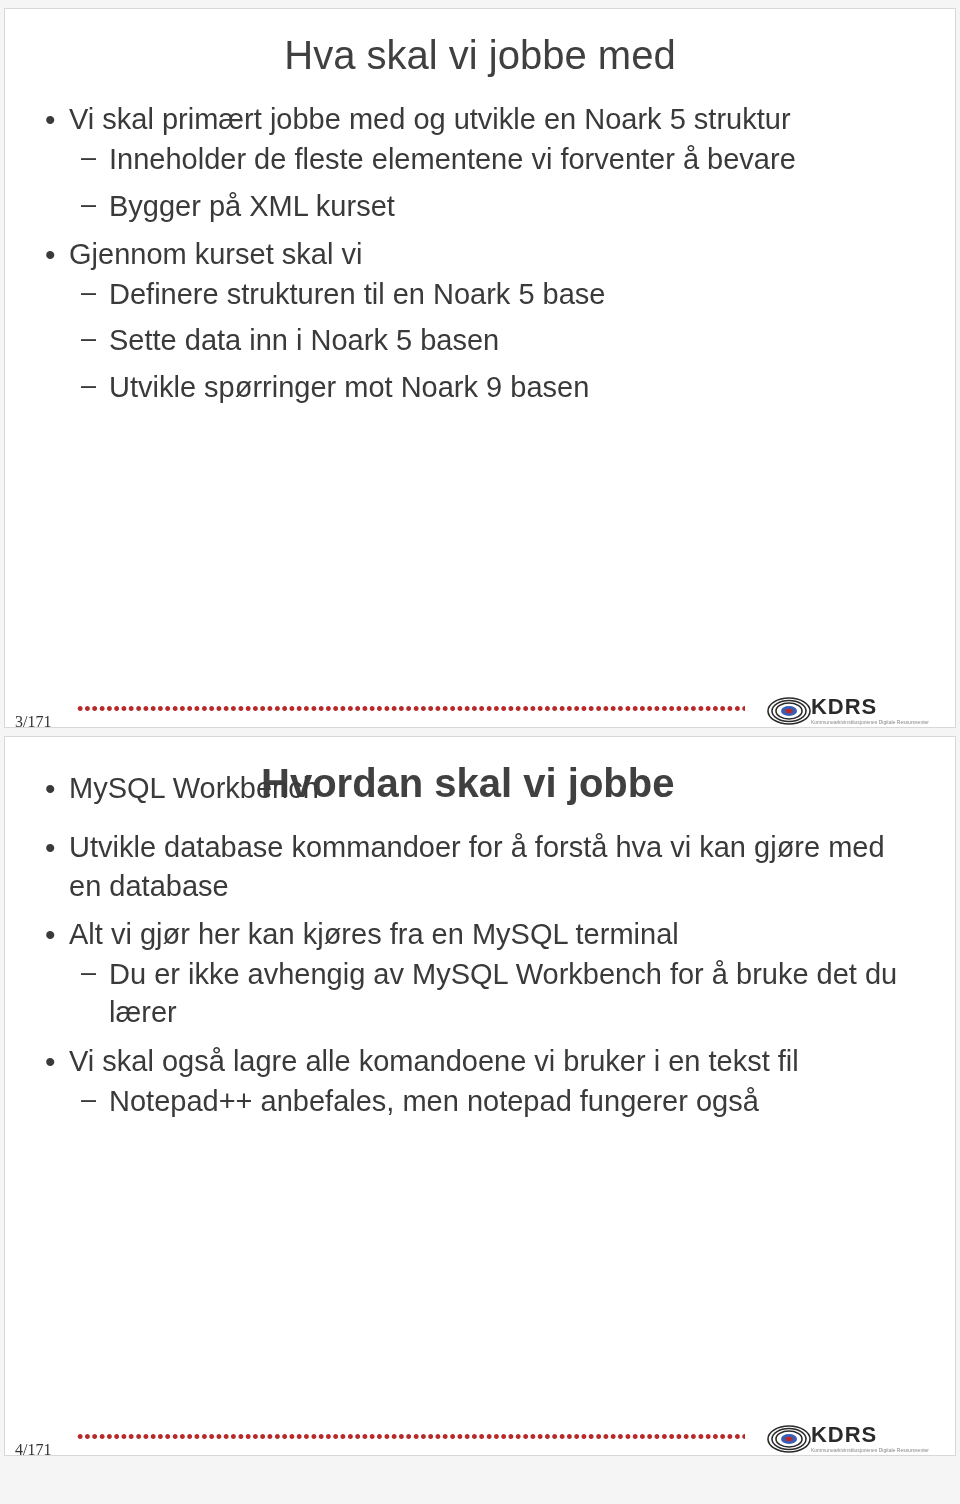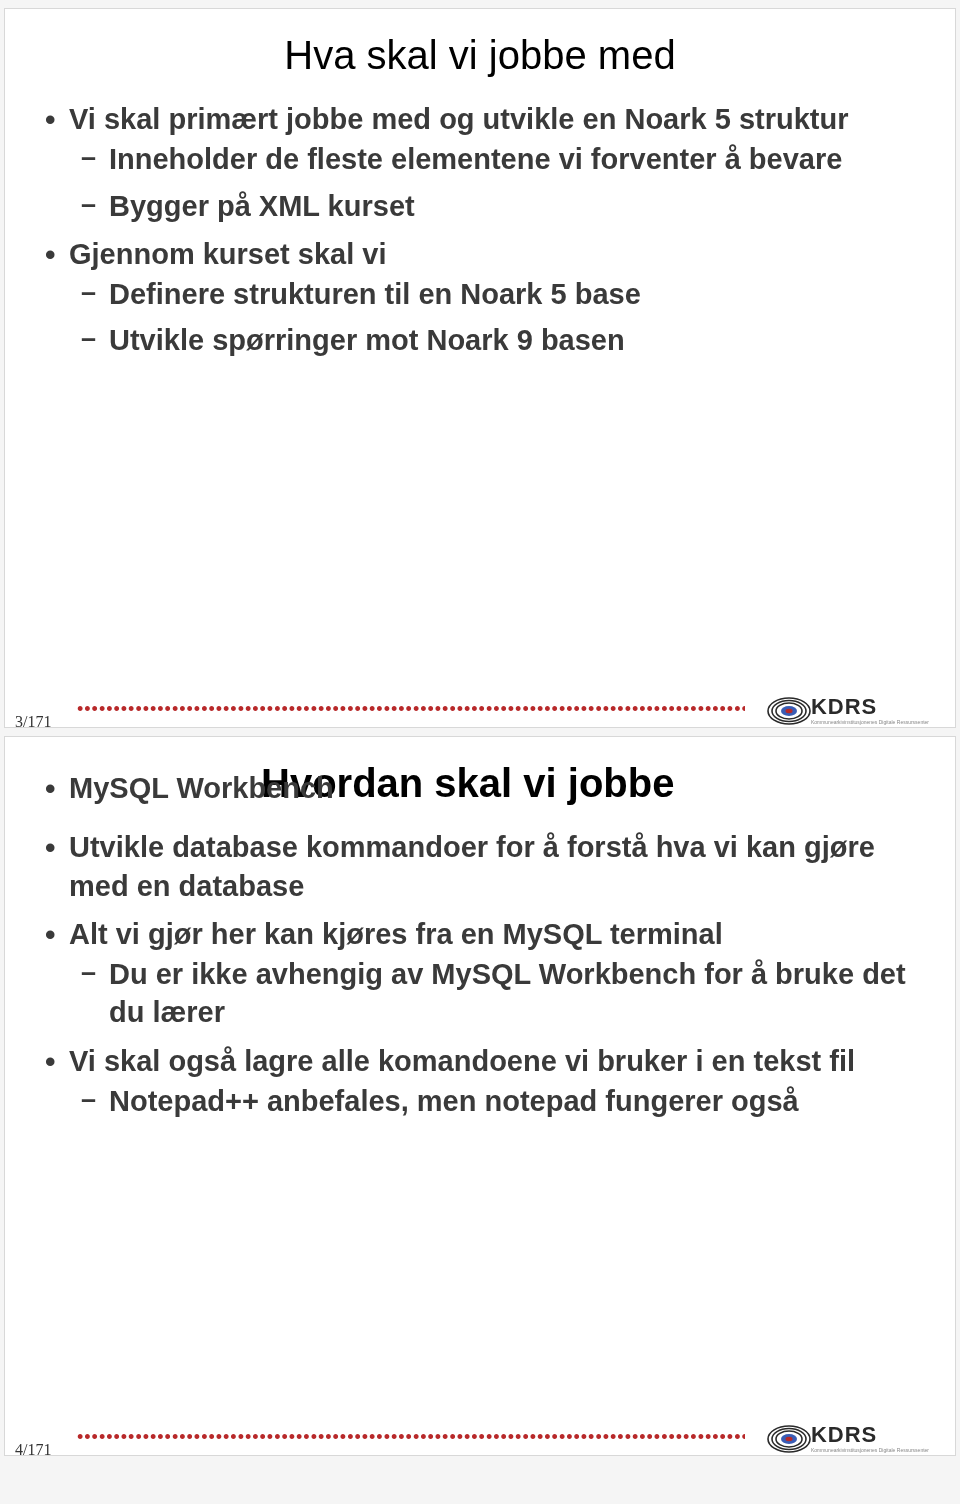--- a/index.html
+++ b/index.html
@@ -16,30 +16,29 @@
     margin: 8px 4px;
     padding: 20px 36px 18px 36px;
     position: relative;
     min-height: 720px;
   }
   .slide-title {
     font-size: 40px;
     font-weight: 400;
     text-align: center;
     margin: 4px 0 22px 0;
-    color: #000000;
+    color: #404040;
   }
   .slide-title.offset {
     text-align: left;
     padding-left: 220px;
   }
   ul.top {
     list-style: none;
     padding-left: 28px;
-    font-weight: bold;
   }
   ul.top > li {
     font-size: 29px;
     line-height: 1.32;
     margin-bottom: 10px;
     position: relative;
     padding-left: 0;
   }
   ul.top > li::before {
     content: "•";
@@ -130,20 +129,21 @@
       <span>Vi skal primært jobbe med og utvikle en Noark 5 struktur</span>
       <ul class="sub">
         <li>Inneholder de fleste elementene vi forventer å bevare</li>
         <li>Bygger på XML kurset</li>
       </ul>
     </li>
     <li>
       <span>Gjennom kurset skal vi</span>
       <ul class="sub">
         <li>Definere strukturen til en Noark 5 base</li>
+        <li>Sette data inn i Noark 5 basen</li>
         <li>Utvikle spørringer mot Noark 9 basen</li>
       </ul>
     </li>
   </ul>
   <div class="footer">
     <div class="pagenum">3/171</div>
     <div class="dots">••••••••••••••••••••••••••••••••••••••••••••••••••••••••••••••••••••••••••••••••••••••••••••••••••••••••</div>
     <div class="logo">
       <svg width="44" height="28" viewBox="0 0 44 28">
         <ellipse cx="22" cy="14" rx="21" ry="13" fill="none" stroke="#2a2a2a" stroke-width="1.6"></ellipse>

